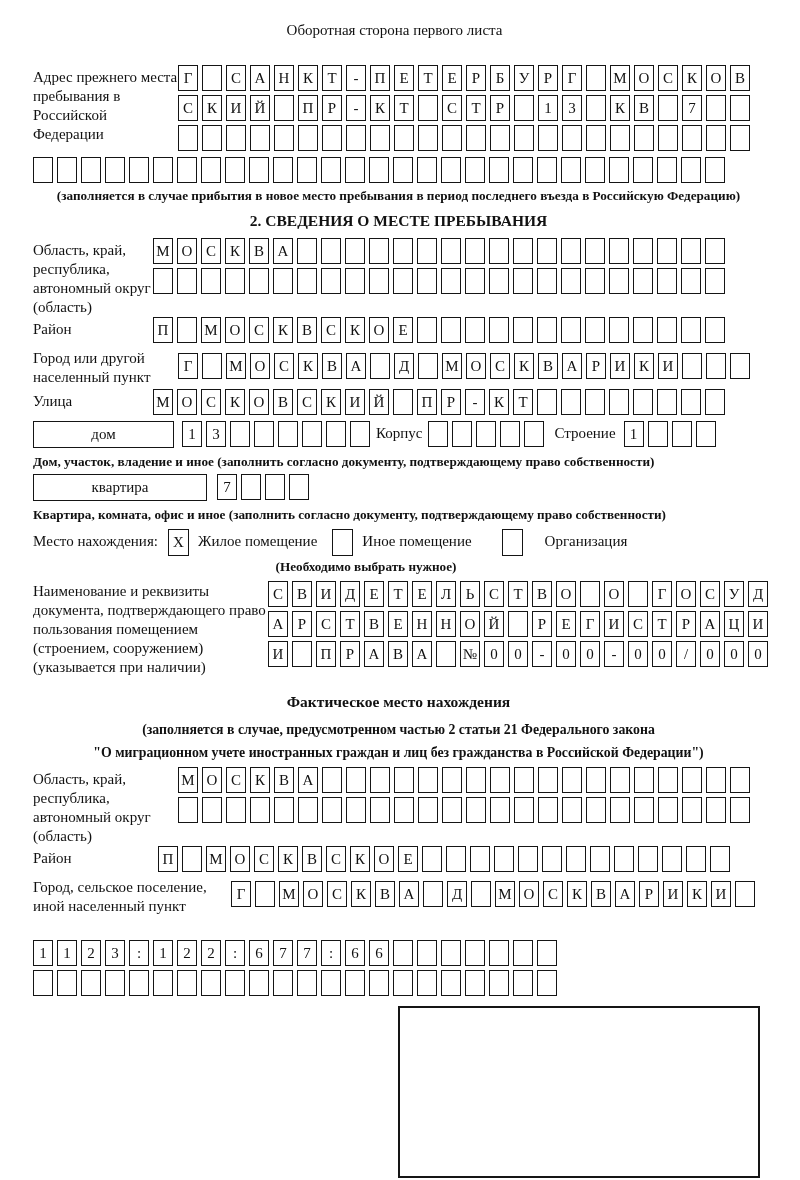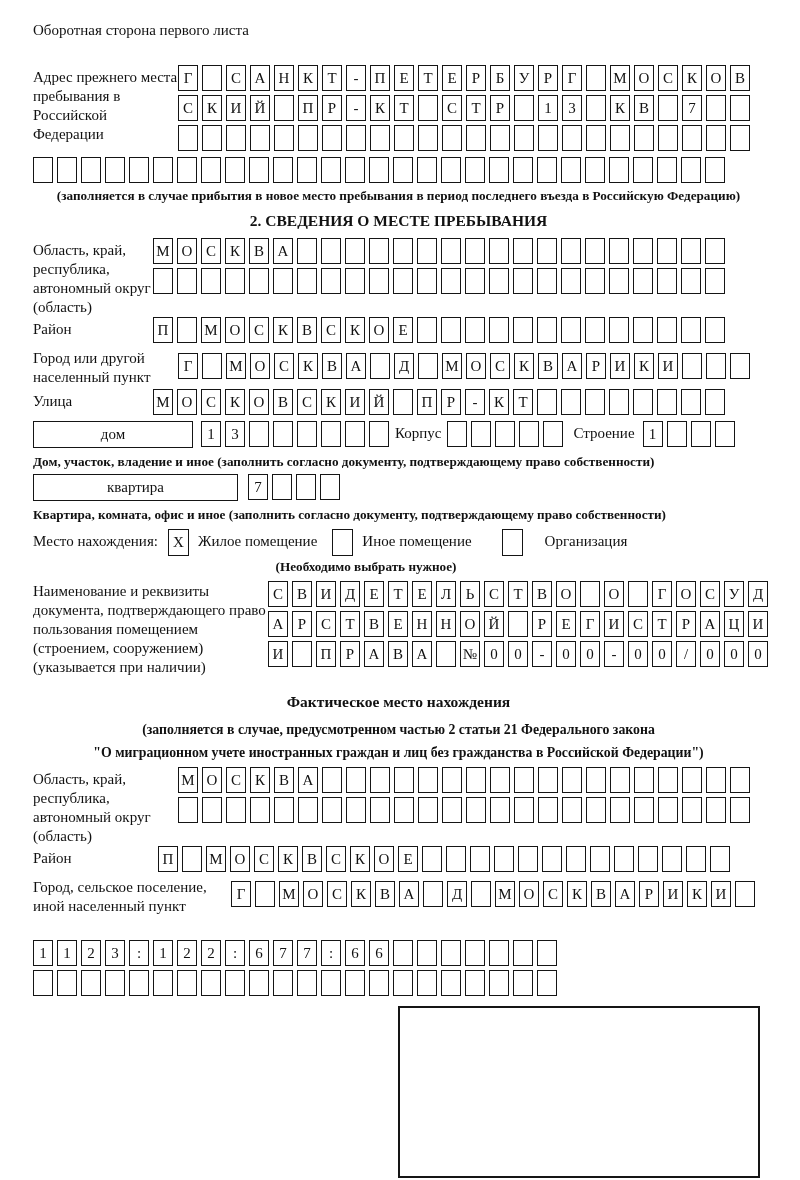--- a/index.html
+++ b/index.html
@@ -2,21 +2,21 @@
 <html><head>
 <meta charset="utf-8">
 <style>
   html,body{margin:0;padding:0;background:#fff;}
   body{
     width:800px;height:1180px;overflow:hidden;position:relative;
     font-family:"Liberation Serif","DejaVu Serif",serif;
     color:#111;
   }
   .page{padding:16px 36px 0 33px;}
-  .hdr-note{text-align:left;font-size:15px;margin:6px 8px 26px 0;}
+  .hdr-note{text-align:center;font-size:15px;margin:6px 8px 26px 0;}
   .flexline{display:flex;align-items:flex-start;}
   .lbl{font-size:15px;line-height:19px;padding-top:3px;}
   .w145{width:145px;flex:0 0 145px;}
   .w120{width:120px;flex:0 0 120px;}
   .w125{width:125px;flex:0 0 125px;}
   .w198{width:198px;flex:0 0 198px;}
   .w235{width:235px;flex:0 0 235px;}
   .rowscol{display:flex;flex-direction:column;}
   .cellrow{display:flex;margin-bottom:4px;}
   .cell{
@@ -307,21 +307,21 @@
         <span class="cell"></span>
         <span class="cell"></span>
         <span class="cell"></span>
         <span class="cell"></span>
         <span class="cell"></span>
         <span class="cell"></span>
       </div>
   </div>
 
   <div class="flexline mb2">
-    <div class="wide-box" style="width:160px">дом</div>
+    <div class="wide-box" style="width:141px">дом</div>
     <div class="cellrow" style="margin-left:8px">
         <span class="cell">1</span>
         <span class="cell">3</span>
         <span class="cell"></span>
         <span class="cell"></span>
         <span class="cell"></span>
         <span class="cell"></span>
         <span class="cell"></span>
         <span class="cell"></span>
       </div>
@@ -337,21 +337,21 @@
     <div class="cellrow">
         <span class="cell">1</span>
         <span class="cell"></span>
         <span class="cell"></span>
         <span class="cell"></span>
       </div>
   </div>
   <div class="caption mb4">Дом, участок, владение и иное (заполнить согласно документу, подтверждающему право собственности)</div>
 
   <div class="flexline mb2">
-    <div class="wide-box" style="width:205px">квартира</div>
+    <div class="wide-box" style="width:174px">квартира</div>
     <div class="cellrow" style="margin-left:10px">
         <span class="cell">7</span>
         <span class="cell"></span>
         <span class="cell"></span>
         <span class="cell"></span>
       </div>
   </div>
   <div class="caption mb6">Квартира, комната, офис и иное (заполнить согласно документу, подтверждающему право собственности)</div>
 
   <div class="flexline mb2">

